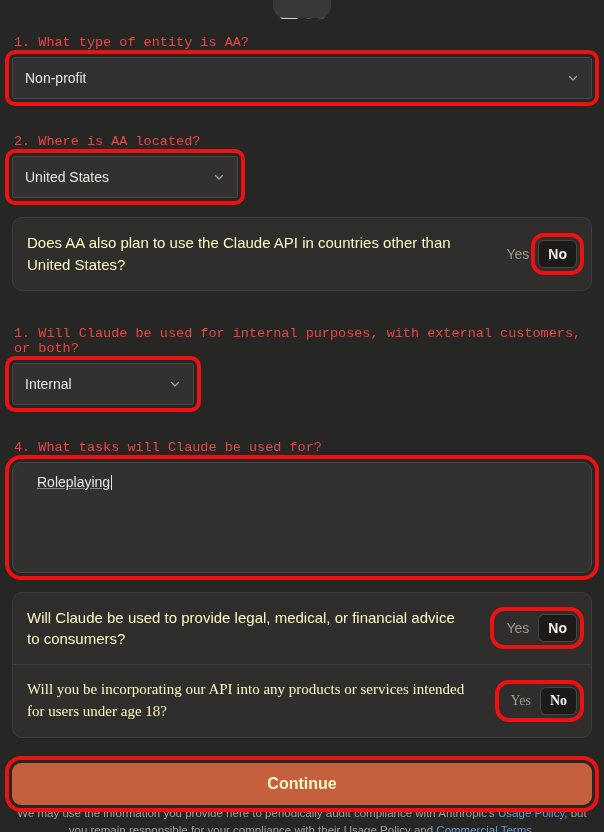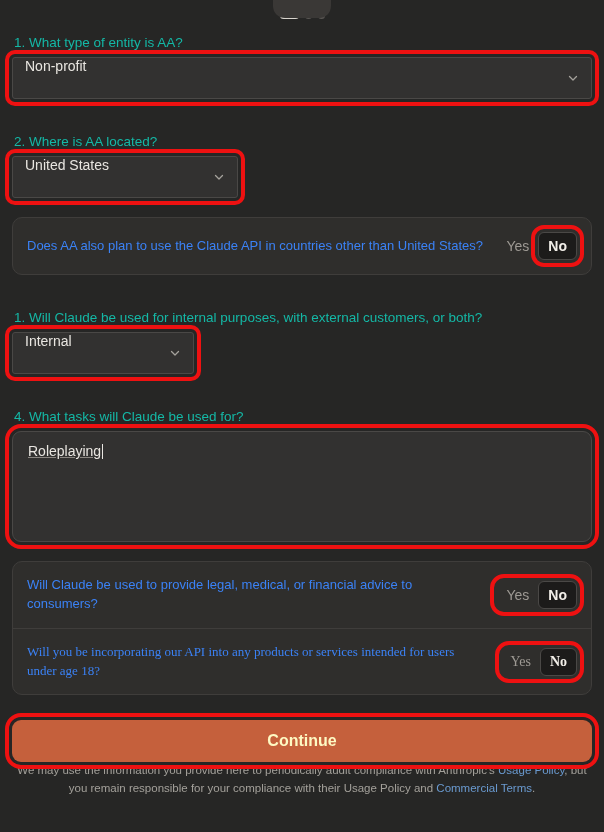--- a/index.html
+++ b/index.html
@@ -46,33 +46,35 @@
     width: 16px;
     height: 7px;
     border-radius: 4px;
     background: #5a5754;
   }
   .dot.wide { width: 19px; background: #d9d5ce; }
   .dot.small { width: 7px; }
 
   .q-label {
     font-size: 13.5px;
-    color: #14b8a6;
+    color: #ef4444;
     margin: 16px 0 7px 2px;
+    font-family: Liberation Mono, monospace;
   }
   .q-block { margin-bottom: 4px; }
 
   
   .select {
     position: relative;
     background: #323130;
     border: 1px solid #4a4846;
     border-radius: 9px;
     height: 42px;
     display: flex;
+    align-items: center;
     padding: 0 12px;
     font-size: 14px;
     color: #e9e6e1;
     cursor: pointer;
   }
   .select .chev {
     position: absolute;
     right: 12px;
     top: 50%;
     transform: translateY(-50%);
@@ -112,23 +114,23 @@
   }
   .panel-group .panel {
     background: transparent;
     border: none;
     border-radius: 0;
     margin: 0;
     gap: 29px;
   }
   .panel-group .panel + .panel { border-top: 1px solid #3f3d3b; font-family: Liberation Serif, serif; }
   .panel-text {
-    font-size: 13px;
+    font-size: 15px;
     line-height: 1.45;
-    color: #3b82f6;
+    color: #fef9c3;
     flex: 1;
   }
   .toggle {
     display: flex;
     align-items: center;
     background: transparent;
     border-radius: 7px;
     flex-shrink: 0;
   }
   .toggle .opt {
@@ -144,21 +146,21 @@
     font-weight: bold;
     border: 1px solid #4a4846;
   }
 
   
   .textarea {
     background: #323130;
     border: 1px solid #4a4846;
     border-radius: 9px;
     height: 111px;
-    padding: 11px 15px;
+    padding: 11px 24px;
     font-size: 14px;
     color: #e9e6e1;
     overflow: hidden;
   }
   .typed {
     text-decoration: underline;
     text-decoration-color: #8a8681;
     text-decoration-style: solid;
   }
   .caret {

